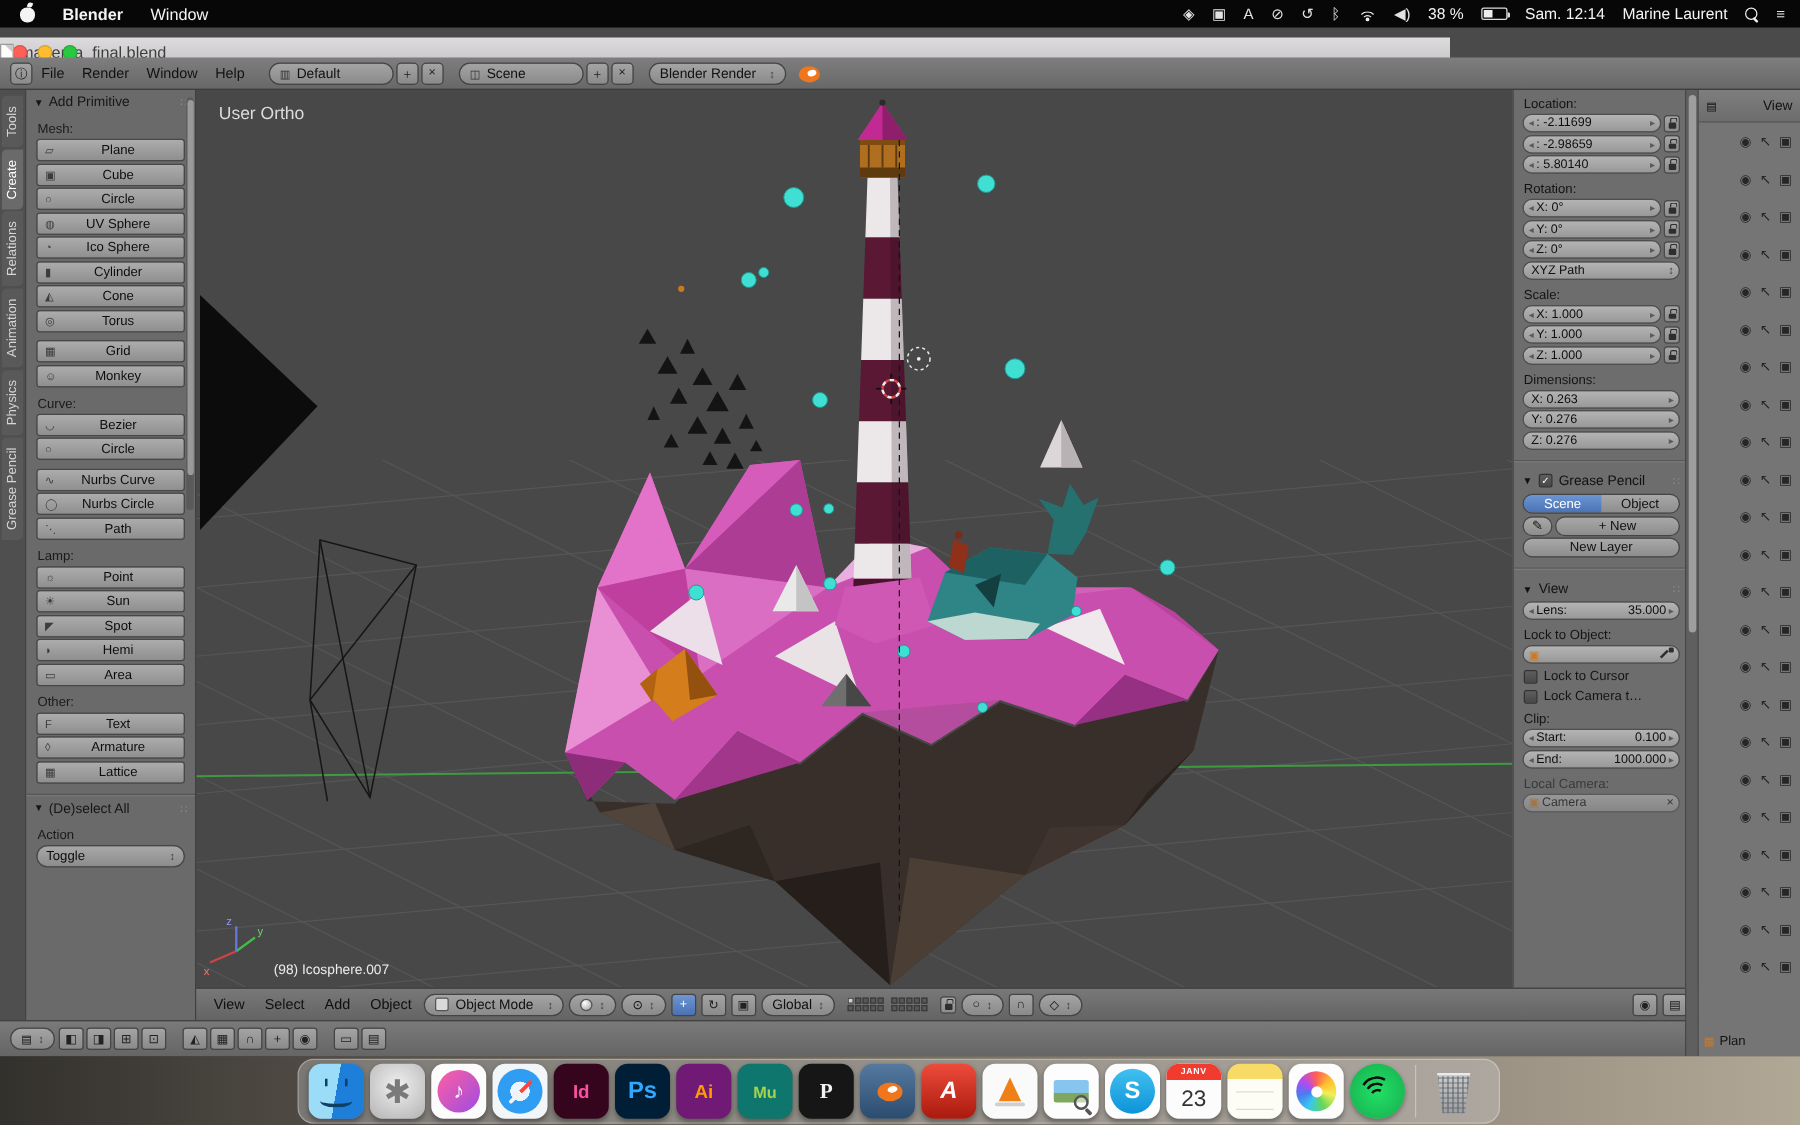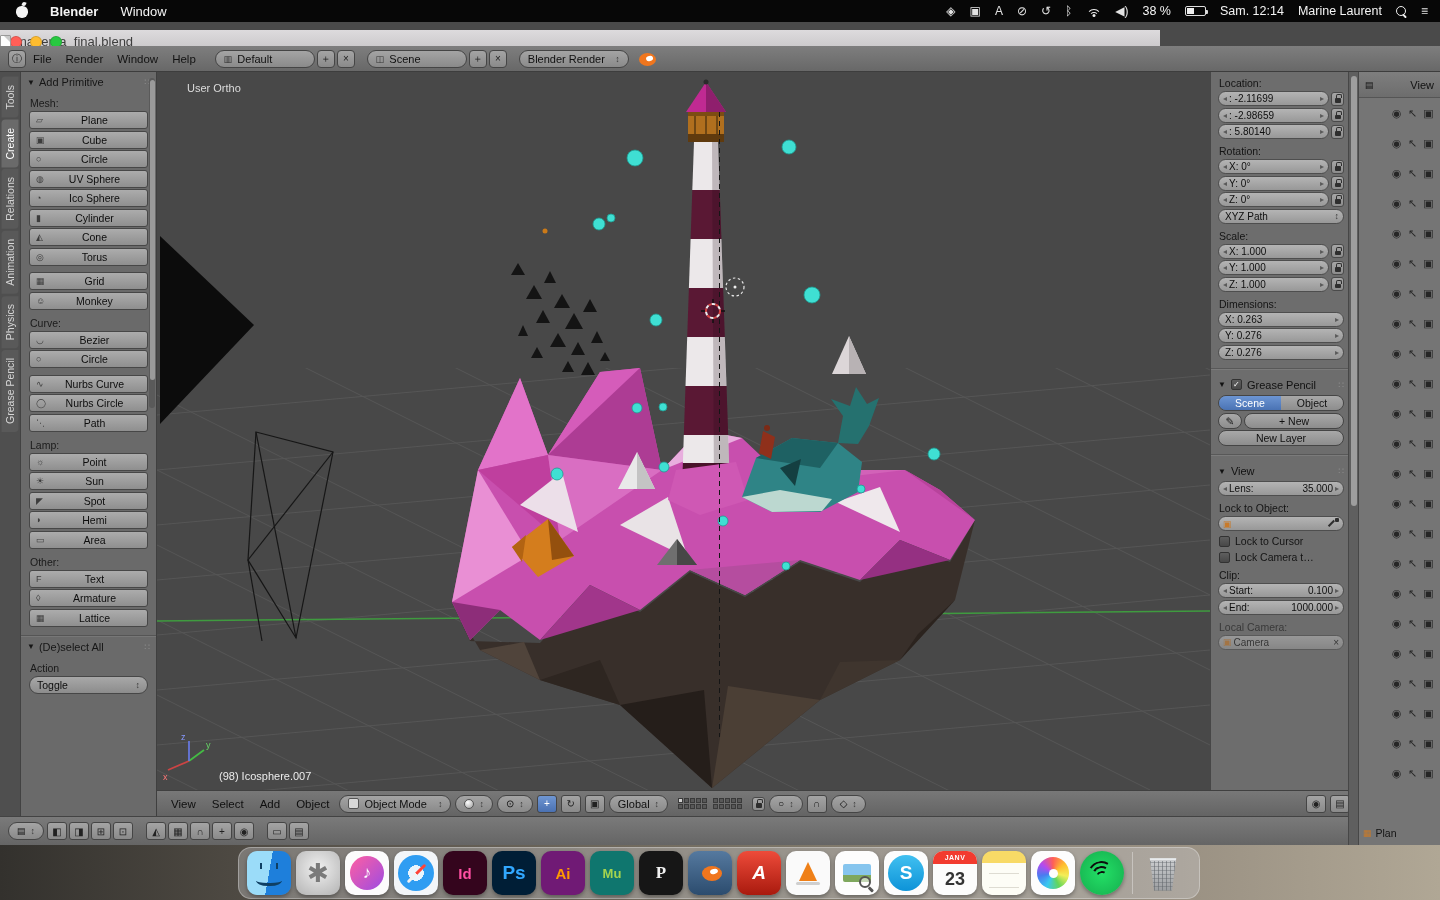--- a/index.html
+++ b/index.html
@@ -72,21 +72,21 @@
   .ggap{height:5px}
   .psep{border-top:1px solid #555;border-bottom:1px solid #777;margin:8px 0 0 0}
   .tsel{display:flex;align-items:center;height:18px;margin:2px 8px;padding:0 7px;
     background:linear-gradient(#a8a8a8,#8c8c8c);border:1px solid #474747;border-radius:9px;color:#0d0d0d}
   .tsel .tlb{flex:1;text-align:left}
   .shelfscroll{position:absolute;right:1px;top:6px;width:6px;height:330px;background:#5a5a5a;border-radius:3px}
   .shelfscroll::before{content:"";position:absolute;left:0.5px;right:0.5px;top:2px;height:300px;background:#9a9a9a;border-radius:3px}
 
   
   #viewport{position:absolute;left:157px;top:72px;width:1053px;height:718px;background:#484848;overflow:hidden}
-  #viewlabel{position:absolute;left:30px;top:10px;color:#dcdcdc;font-size:11px}
+  #viewlabel{position:absolute;left:18px;top:10px;color:#dcdcdc;font-size:14px}
   #objlabel{position:absolute;left:62px;top:698px;color:#ececec;font-size:11px}
 
   
   #vheader{position:absolute;left:157px;top:790px;width:1201px;height:26px;
     background:linear-gradient(#787878,#646464);border-top:1px solid #404040;
     display:flex;align-items:center;font-size:11.5px;color:#0f0f0f;padding:0 8px;gap:4px;white-space:nowrap}
   .vmenu{padding:0 6px}
   .ic16{width:11px;height:11px;border-radius:2px;background:#d9d9d9;border:1px solid #555;flex:0 0 auto}
   .circ{width:10px;height:10px;border-radius:50%;background:radial-gradient(circle at 35% 30%,#fff,#9a9a9a);border:1px solid #555;flex:0 0 auto}
   .mbtn{width:20px;height:18px;border-radius:3px;background:linear-gradient(#a4a4a4,#8a8a8a);border:1px solid #454545;
@@ -181,21 +181,21 @@
   .cbase{width:24px;height:3px;background:#cfcfcf;border-radius:2px;margin-top:1px}
   .dk-preview{background:#fdfdfd}
   .pho{width:28px;height:18px;border-radius:2px;background:linear-gradient(#86c5ee 60%,#7fa85e 60%)}
   .lup{position:absolute;right:8px;bottom:7px;width:12px;height:12px;border:2.5px solid #555;border-radius:50%;background:rgba(255,255,255,.55)}
   .lup::after{content:"";position:absolute;right:-5px;bottom:-4px;width:6px;height:2.5px;background:#555;transform:rotate(45deg);border-radius:1px}
   .dk-skype{background:#fdfdfd}
   .sky{width:36px;height:36px;border-radius:50%;background:linear-gradient(#41c0f0,#0d93d8);
     color:#fff;font-size:19px;display:flex;align-items:center;justify-content:center}
   .dk-cal{background:#fcfcfc;flex-direction:column;align-items:stretch}
   .cmon{height:13px;background:#f23b2f;color:#fff;font-size:7px;display:flex;align-items:center;justify-content:center;letter-spacing:.5px}
-  .cday{flex:1;display:flex;align-items:center;justify-content:center;color:#333;font-size:18px;font-weight:bold}
+  .cday{flex:1;display:flex;align-items:center;justify-content:center;color:#333;font-size:18px;font-weight:normal}
   .dk-notes{background:linear-gradient(#f8da66 0 12px,#fdfdf6 12px)}
   .dk-notes::after{content:"";position:absolute;left:7px;right:7px;top:22px;height:13px;
     border-top:1.5px solid #dedcd2;border-bottom:1.5px solid #dedcd2}
   .dk-photos{background:#fdfdfd}
   .flower{width:32px;height:32px;border-radius:50%;
     background:conic-gradient(#ff5f57,#ffbd2e,#f2ee58,#63d65a,#38c8f0,#4a7bf0,#b44af0,#ff5f57);position:relative}
   .flower::after{content:"";position:absolute;left:11.5px;top:11.5px;width:9px;height:9px;background:#fdfdfd;border-radius:50%}
   .dk-spotify{background:radial-gradient(#23e066,#15ad4e);border-radius:50%}
   .sw{position:absolute;border:2.6px solid transparent;border-top-color:#0d0d0d;border-radius:50%;transform:rotate(-14deg)}
   .sw1{width:27px;height:27px;left:8px;top:10px}

